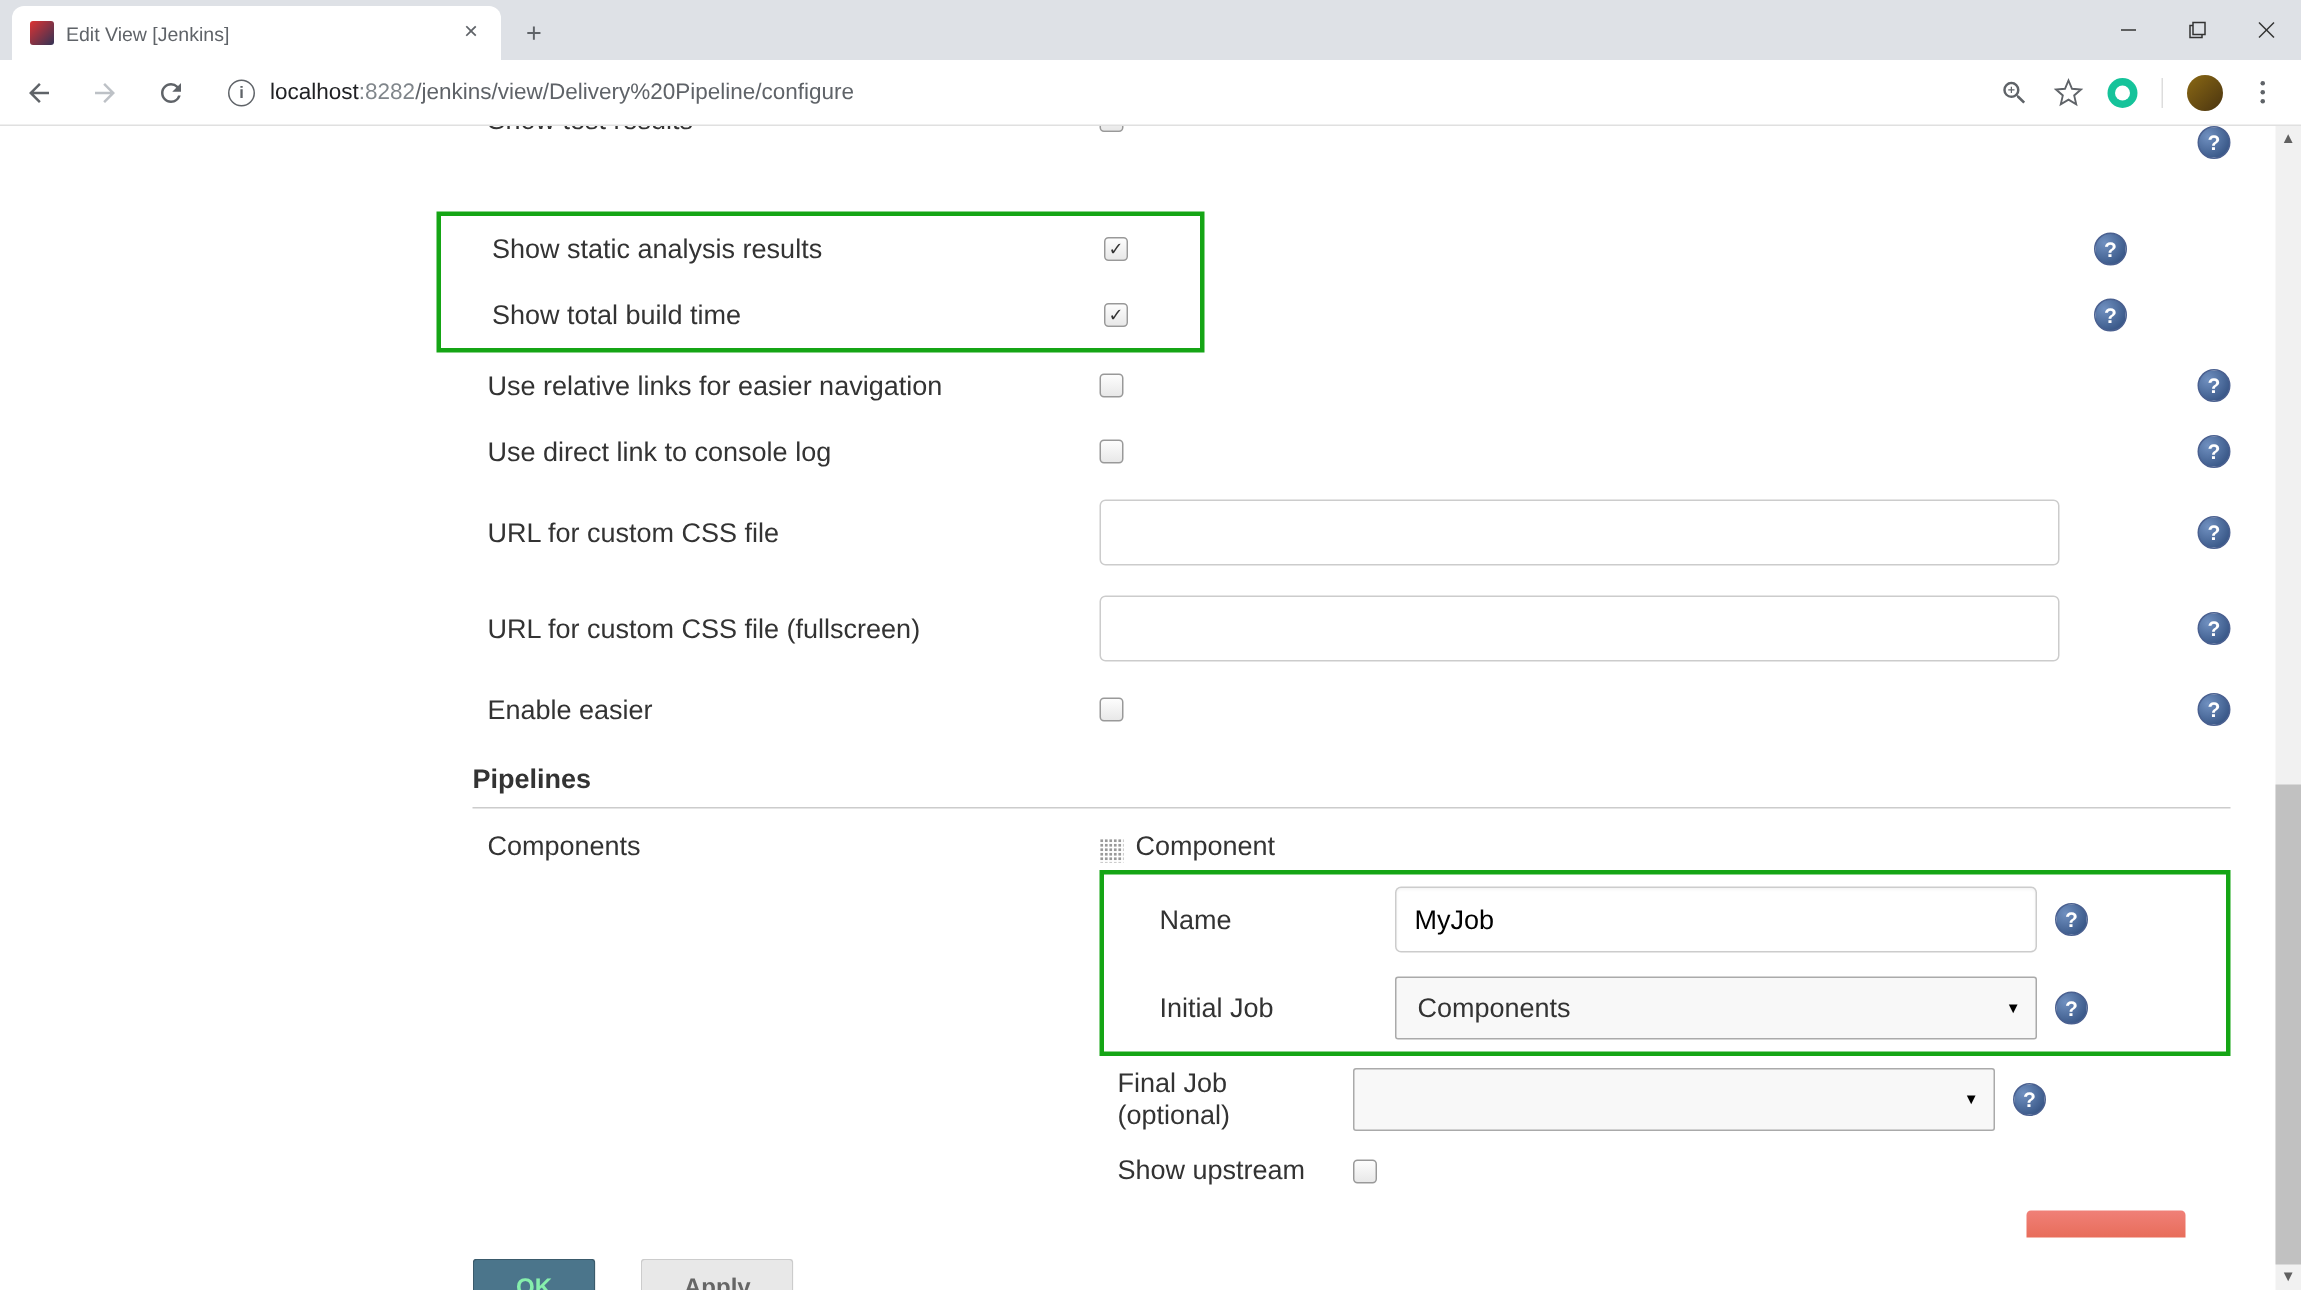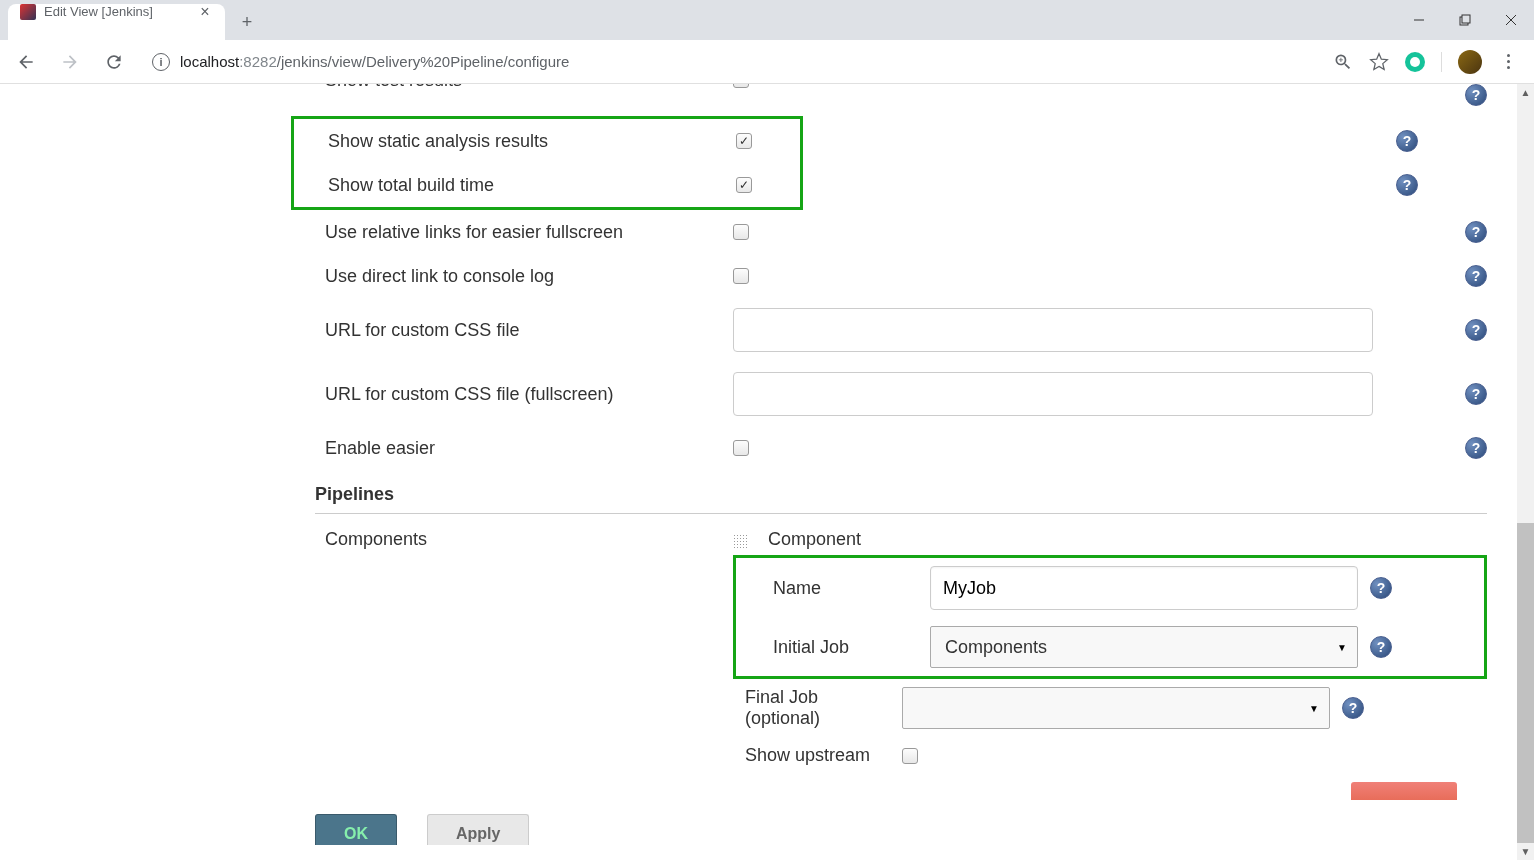--- a/index.html
+++ b/index.html
@@ -15,23 +15,24 @@
     .browser-chrome {
       background: #dee1e6;
       height: 40px;
       display: flex;
       align-items: flex-end;
       padding-left: 8px;
     }
     .tab {
       background: #fff;
       height: 36px;
-      width: 217px;
+      width: 326px;
       border-radius: 8px 8px 0 0;
       display: flex;
+      align-items: center;
       padding: 0 12px;
       gap: 8px;
       position: relative;
     }
     .tab-favicon {
       width: 16px;
       height: 16px;
       border-radius: 2px;
       background: linear-gradient(135deg, #d33, #335);
       flex-shrink: 0;
@@ -295,21 +296,21 @@
     
     .section-header {
       font-weight: bold;
       padding: 14px 0 8px 0;
       border-bottom: 1px solid #ccc;
       margin-bottom: 10px;
     }
     .component-header {
       display: flex;
       align-items: flex-end;
-      gap: 19px;
+      gap: 8px;
       padding: 5px 0;
     }
     .drag-handle {
       width: 16px;
       height: 16px;
       background-image: radial-gradient(circle, #999 1px, transparent 1px);
       background-size: 3px 3px;
       cursor: move;
     }
     .comp-row {
@@ -492,21 +493,21 @@
       <div class="form-row partial">
         <div class="row-label" style="margin-top:-14px;">Show test results</div>
         <div class="row-control">
             <div class="checkbox" style="margin-top:-12px;"></div>
           </div>
         <div class="row-help">
             <div class="help-icon">?</div>
           </div>
       </div>
 
-      <div class="highlight-box" style="width:512px;">
+      <div class="highlight-box" style="width:512px;margin-top:25px;">
         <div class="form-row" style="width:1100px;">
           <div class="row-label">Show static analysis results</div>
           <div class="row-control">
               <div class="checkbox">✓</div>
             </div>
           <div class="row-help">
               <div class="help-icon">?</div>
             </div>
         </div>
         <div class="form-row" style="width:1100px;justify-content:space-between;">
@@ -514,21 +515,21 @@
           <div class="row-control">
               <div class="checkbox">✓</div>
             </div>
           <div class="row-help">
               <div class="help-icon">?</div>
             </div>
         </div>
       </div>
 
       <div class="form-row">
-        <div class="row-label">Use relative links for easier fullscreen</div>
+        <div class="row-label">Use relative links for easier navigation</div>
         <div class="row-control">
             <div class="checkbox"></div>
           </div>
         <div class="row-help">
             <div class="help-icon">?</div>
           </div>
       </div>
 
       <div class="form-row">
         <div class="row-label">Use direct link to console log</div>

